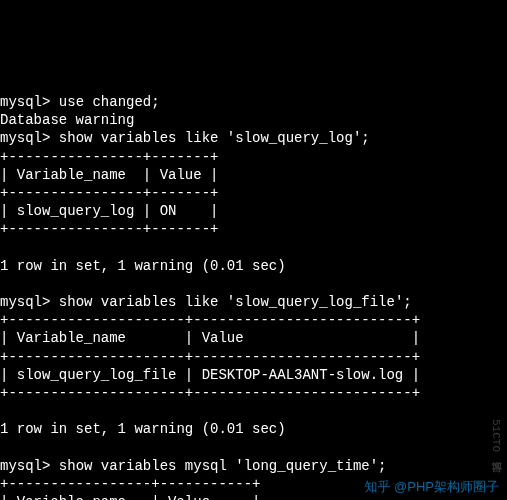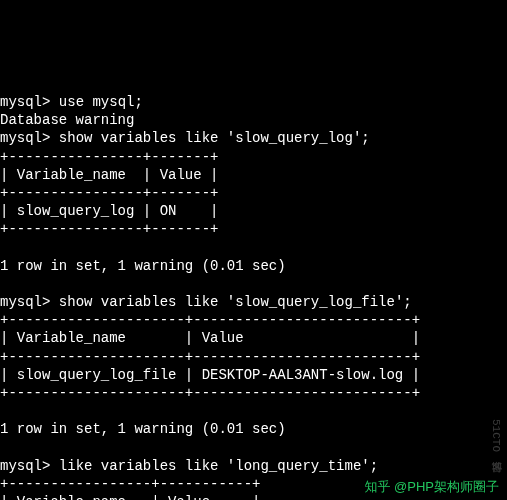--- a/index.html
+++ b/index.html
@@ -24,52 +24,52 @@
       bottom: 48px;
       color: #3a3a3a;
       font-size: 11px;
       writing-mode: vertical-rl;
       letter-spacing: 0;
     }
     .watermark-bottom {
       position: absolute;
       right: 8px;
       bottom: 4px;
-      color: #22c55e;
+      color: #0369a1;
       font-size: 13px;
       font-family: "Microsoft YaHei", Arial, sans-serif;
     }
   </style>
 </head>
 <body>
 
 
 
 <div class="terminal">
-<span>mysql&gt;</span> <span>use mysql;</span>
+<span>mysql&gt;</span> <span>use changed;</span>
 <span>Database warning</span>
 <span>mysql&gt;</span> <span>show variables like 'slow_query_log';</span>
 <span>+----------------+-------+</span>
 <span>| Variable_name  | Value |</span>
 <span>+----------------+-------+</span>
 <span>| slow_query_log | ON    |</span>
 <span>+----------------+-------+</span>
 
 <span>1 row in set, 1 warning (0.01 sec)</span>
 
 <span>mysql&gt;</span> <span>show variables like 'slow_query_log_file';</span>
 <span>+---------------------+--------------------------+</span>
 <span>| Variable_name       | Value                    |</span>
 <span>+---------------------+--------------------------+</span>
 <span>| slow_query_log_file | DESKTOP-AAL3ANT-slow.log |</span>
 <span>+---------------------+--------------------------+</span>
 
 <span>1 row in set, 1 warning (0.01 sec)</span>
 
-<span>mysql&gt;</span> <span>like variables like 'long_query_time';</span>
+<span>mysql&gt;</span> <span>show variables mysql 'long_query_time';</span>
 <span>+-----------------+-----------+</span>
 <span>| Variable_name   | Value     |</span>
 
 
 
 
 
 </div>
 
 <div class="watermark-right">51CTO博客</div>

